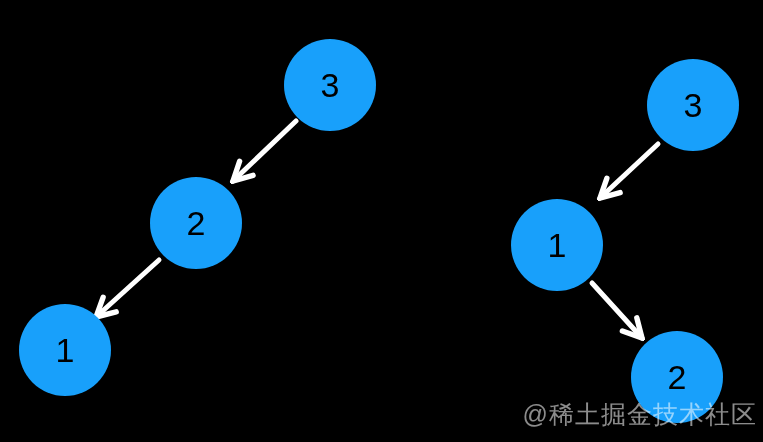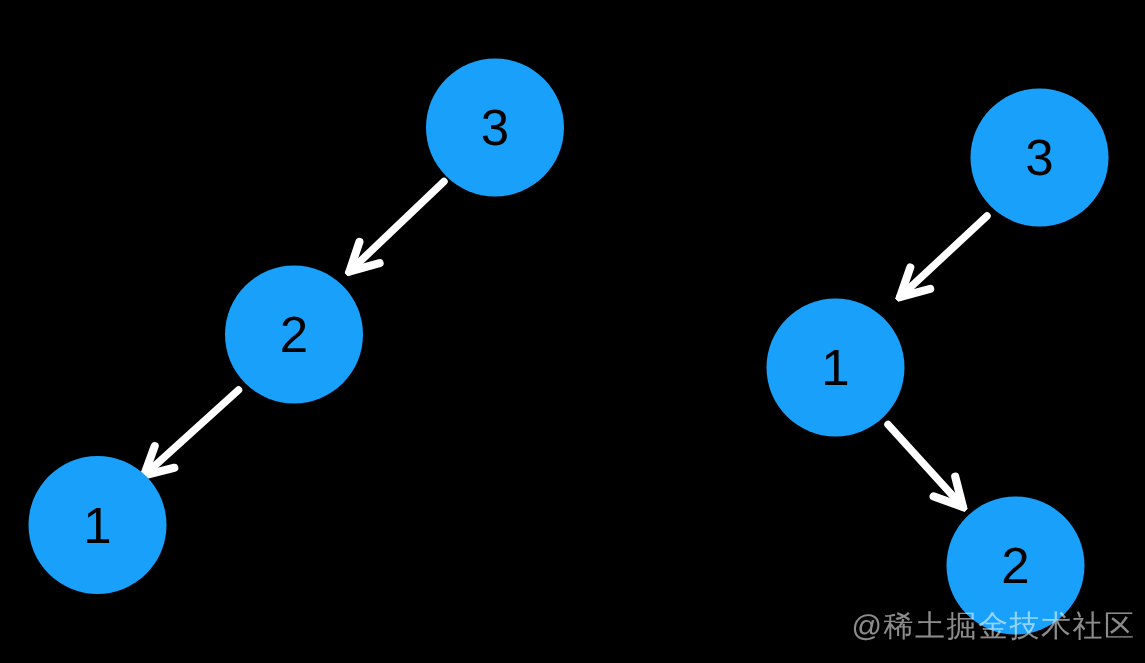--- a/index.html
+++ b/index.html
@@ -25,21 +25,21 @@
   }
   .node-label {
     font-family: "Liberation Sans", sans-serif;
     font-size: 34px;
     font-weight: 400;
   }
   .watermark {
     position: absolute;
     right: 6px;
     bottom: 11px;
-    font-size: 20px;
+    font-size: 25px;
     letter-spacing: 1px;
     color: rgba(255, 255, 255, 0.55);
     pointer-events: none;
     white-space: nowrap;
   }
 </style>
 </head>
 <body>
 
 <div class="stage">

